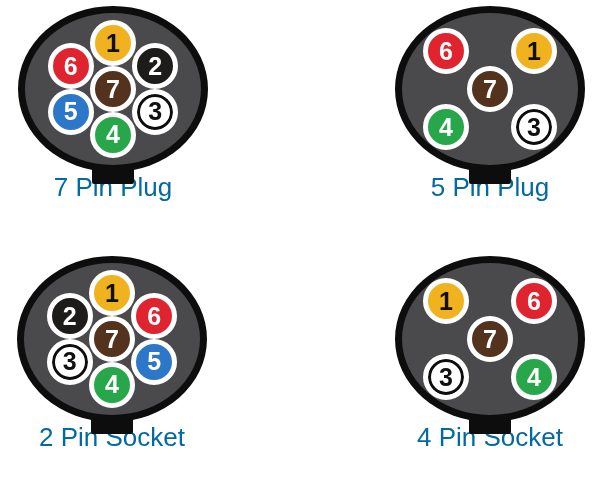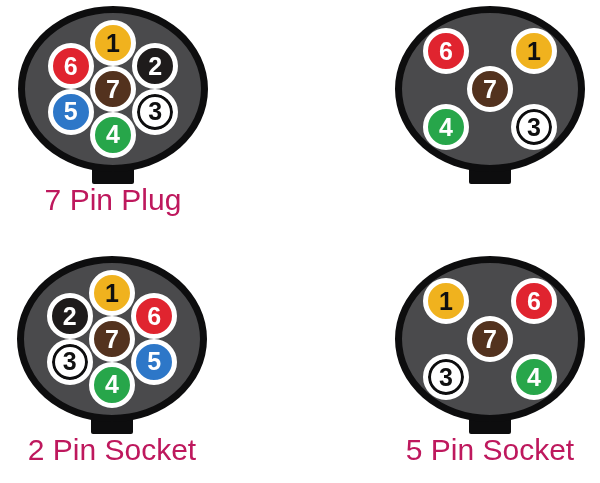--- a/index.html
+++ b/index.html
@@ -25,23 +25,23 @@
   }
   .pin{
     position:absolute;width:46px;height:46px;border-radius:50%;
     border:5px solid #ffffff;box-sizing:border-box;
     transform:translate(-50%,-50%);
     display:flex;align-items:center;justify-content:center;
     font-weight:700;font-size:25px;line-height:1;
   }
   .pin--white{box-shadow:inset 0 0 0 3px #0d0d0e;}
   .label{
-    display:block;margin-top:11px;width:190px;
+    display:block;width:190px;
     text-align:center;white-space:nowrap;
-    font-size:30px;color:#be185d;
+    font-size:26px;color:#0369a1;
   }
 </style>
 </head>
 <body>
 
 <figure class="cell" style="left:18px;top:6px">
   <div class="plugwrap">
     <div class="key-tab"></div>
     <div class="face">
         <div class="pin" style="left: 50%; top: 20%; background: rgb(240, 178, 30); color: rgb(16, 16, 16);">
@@ -84,20 +84,21 @@
           <span>7</span>
         </div>
         <div class="pin" style="left: 25%; top: 75%; background: rgb(39, 166, 74); color: rgb(255, 255, 255);">
           <span>4</span>
         </div>
         <div class="pin pin--white" style="left: 75%; top: 75%; background: rgb(255, 255, 255); color: rgb(16, 16, 16);">
           <span>3</span>
         </div>
       </div>
   </div>
+  <figcaption class="label">5 Pin Plug</figcaption>
 </figure>
 
 <figure class="cell" style="left:17px;top:256px">
   <div class="plugwrap">
     <div class="key-tab"></div>
     <div class="face">
         <div class="pin" style="left: 50%; top: 20%; background: rgb(240, 178, 30); color: rgb(16, 16, 16);">
           <span>1</span>
         </div>
         <div class="pin" style="left: 26%; top: 35%; background: rgb(30, 27, 27); color: rgb(255, 255, 255);">
@@ -137,14 +138,14 @@
           <span>7</span>
         </div>
         <div class="pin pin--white" style="left: 25%; top: 75%; background: rgb(255, 255, 255); color: rgb(16, 16, 16);">
           <span>3</span>
         </div>
         <div class="pin" style="left: 75%; top: 75%; background: rgb(39, 166, 74); color: rgb(255, 255, 255);">
           <span>4</span>
         </div>
       </div>
   </div>
-  <figcaption class="label">5 Pin Socket</figcaption>
+  <figcaption class="label">4 Pin Socket</figcaption>
 </figure>
 
 </body></html>

